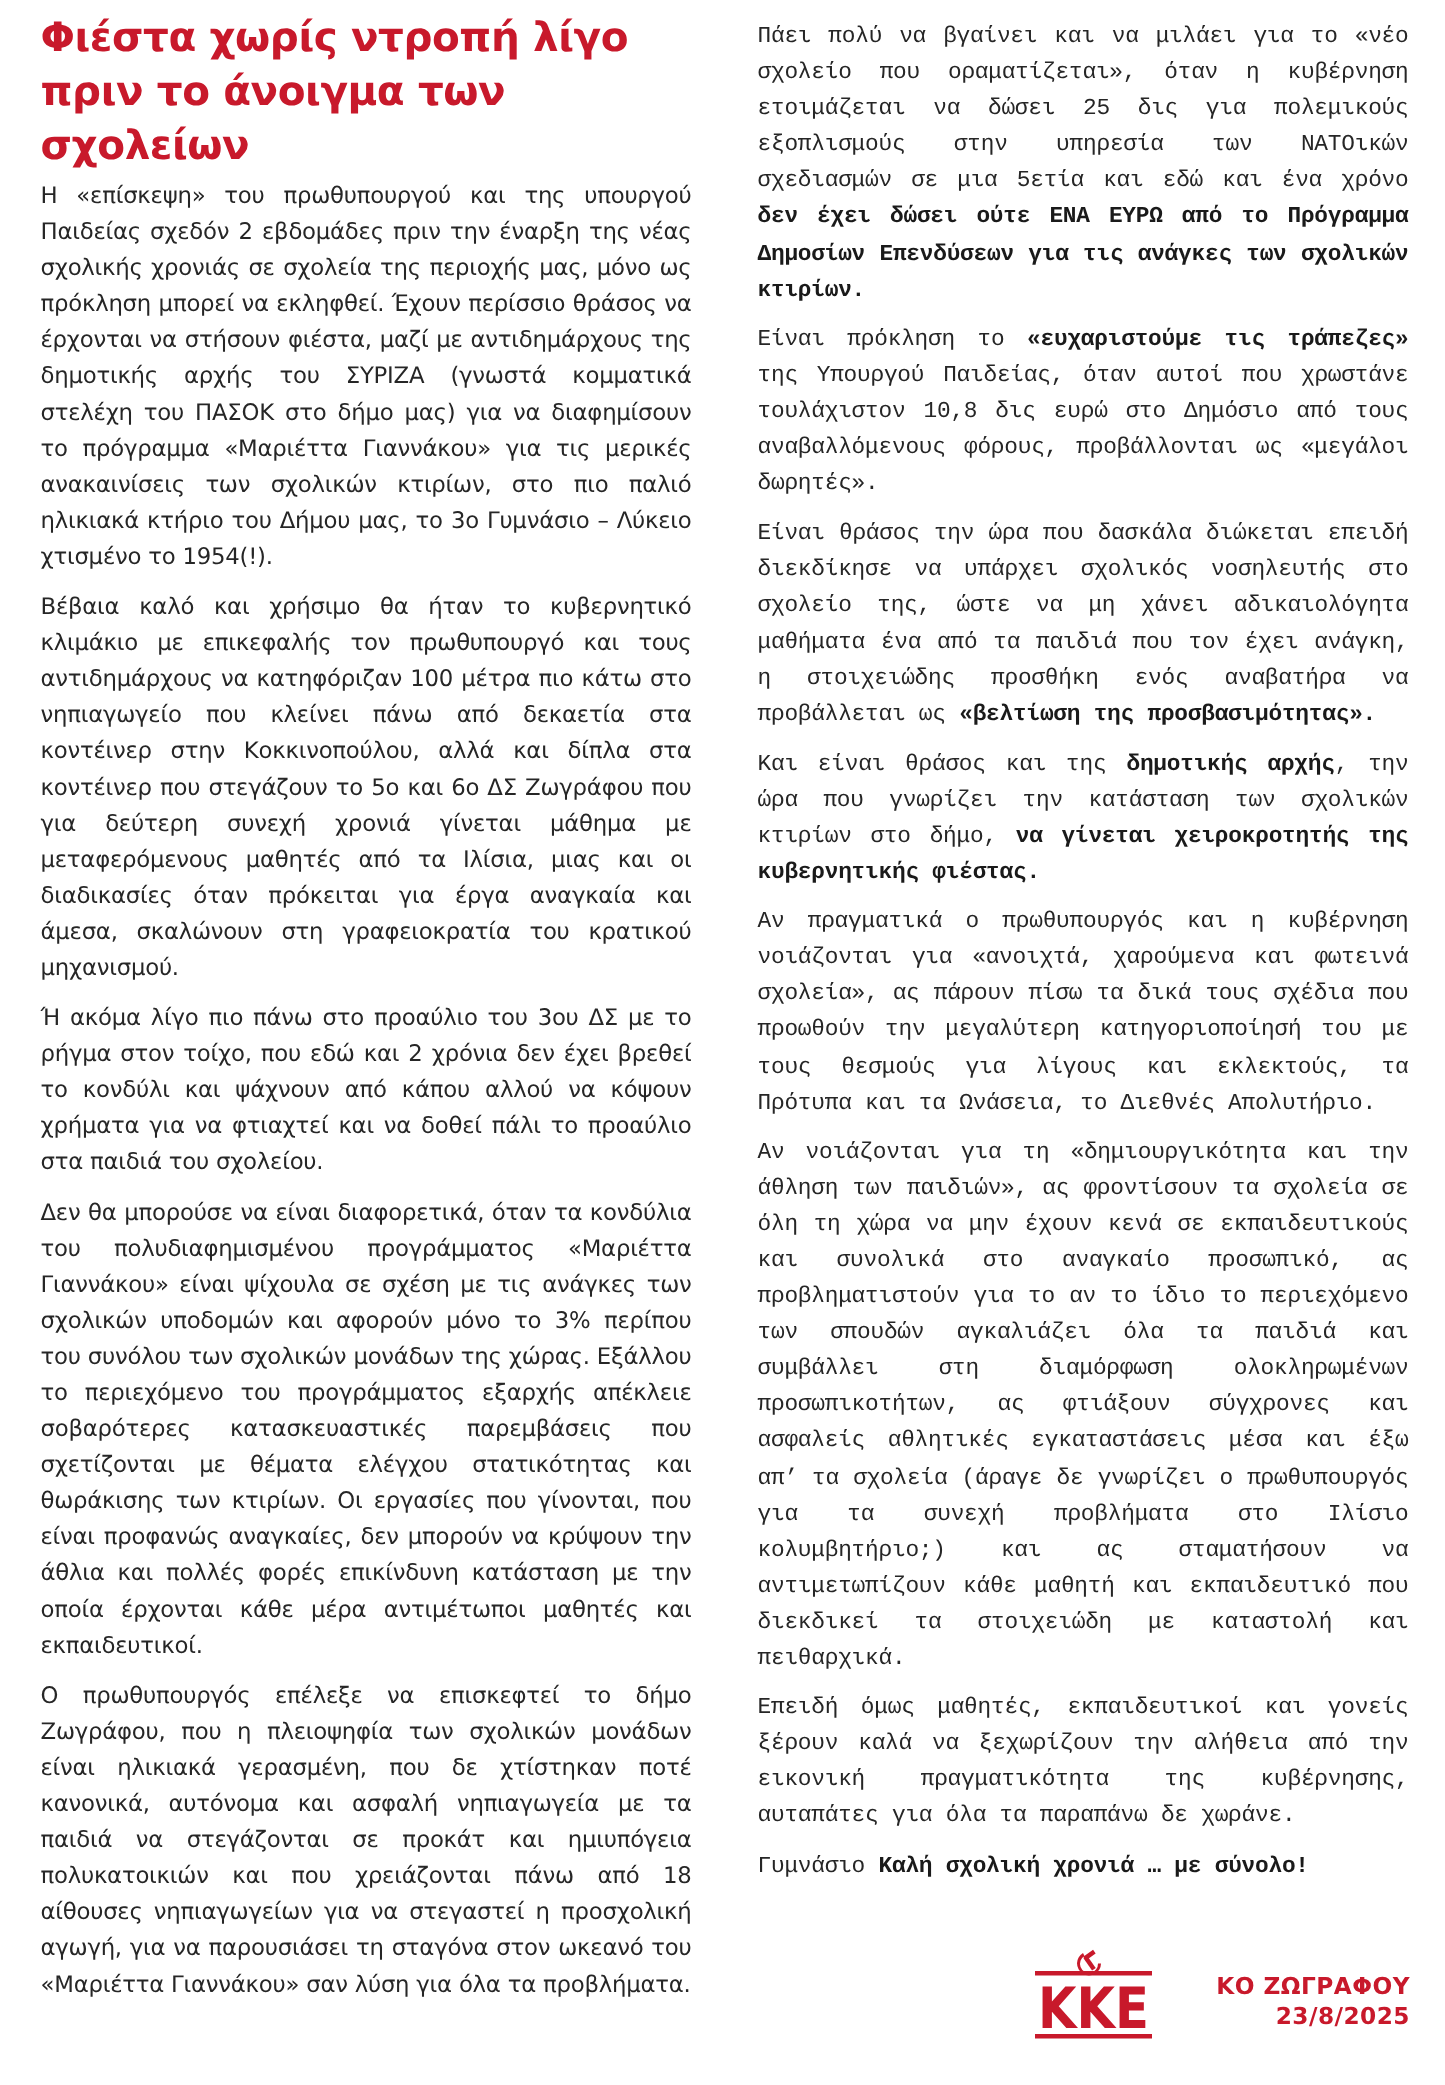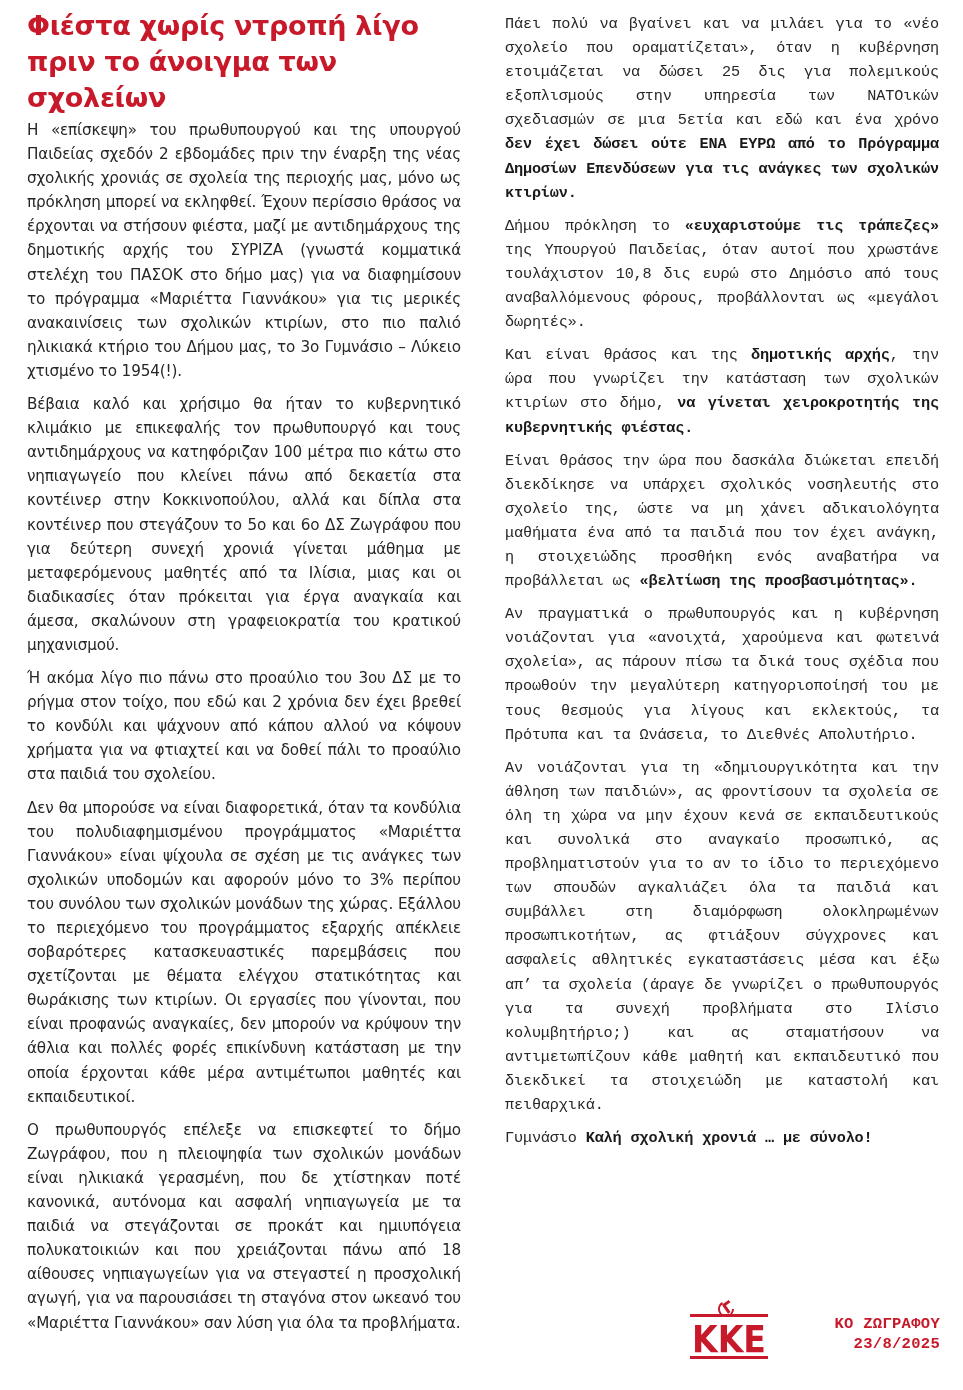--- a/index.html
+++ b/index.html
@@ -10,46 +10,47 @@
   .col-left { left: 27px; }
   .col-right { left: 505px; top: 12px; font-family: Liberation Mono, monospace; }
   .title { color: #c8192b; font-family: "DejaVu Sans", sans-serif; font-weight: bold;
            font-size: 27px; line-height: 36px; margin: 0 0 2px 0; letter-spacing: -0.3px; }
   .para { font-size: 15.2px; line-height: 24.1px; text-align: justify; margin: 0 0 9px 0;
           letter-spacing: -0.15px; hyphens: none; }
   .para b { font-weight: bold; color: #1a1a1a; }
   .footer { position: absolute; left: 688px; top: 1296px; width: 252px; height: 72px; }
   .logo { position: absolute; left: 0; top: 0; width: 82px; height: 70px; }
   .sig { position: absolute; right: 0; top: 18px; text-align: right; color: #c8192b;
-         font-weight: bold; font-size: 15.5px; line-height: 20px; letter-spacing: 0.3px; font-family: Liberation Mono, monospace; }
+         font-weight: bold; font-size: 15.5px; line-height: 20px; letter-spacing: 0.3px; }
 </style>
 </head>
 <body>
 
 <div class="page">
 
   <div class="col col-left">
     <h1 class="title">Φιέστα χωρίς ντροπή λίγο πριν το άνοιγμα των σχολείων</h1>
     <div>
         <p class="para"><span>Η «επίσκεψη» του πρωθυπουργού και της υπουργού Παιδείας σχεδόν 2 εβδομάδες πριν την έναρξη της νέας σχολικής χρονιάς σε σχολεία της περιοχής μας, μόνο ως πρόκληση μπορεί να εκληφθεί. Έχουν περίσσιο θράσος να έρχονται να στήσουν φιέστα, μαζί με αντιδημάρχους της δημοτικής αρχής του ΣΥΡΙΖΑ (γνωστά κομματικά στελέχη του ΠΑΣΟΚ στο δήμο μας) για να διαφημίσουν το πρόγραμμα «Μαριέττα Γιαννάκου» για τις μερικές ανακαινίσεις των σχολικών κτιρίων, στο πιο παλιό ηλικιακά κτήριο του Δήμου μας, το 3ο Γυμνάσιο – Λύκειο χτισμένο το 1954(!).</span></p>
         <p class="para"><span>Βέβαια καλό και χρήσιμο θα ήταν το κυβερνητικό κλιμάκιο με επικεφαλής τον πρωθυπουργό  και τους αντιδημάρχους να κατηφόριζαν 100 μέτρα πιο κάτω στο νηπιαγωγείο που κλείνει πάνω από δεκαετία στα κοντέινερ στην Κοκκινοπούλου, αλλά και δίπλα στα κοντέινερ που στεγάζουν το 5ο και 6ο ΔΣ Ζωγράφου που για δεύτερη συνεχή χρονιά γίνεται μάθημα με μεταφερόμενους μαθητές από τα Ιλίσια, μιας και οι διαδικασίες όταν πρόκειται για έργα αναγκαία και άμεσα, σκαλώνουν στη γραφειοκρατία του κρατικού μηχανισμού.</span></p>
         <p class="para"><span>Ή ακόμα λίγο πιο πάνω στο προαύλιο του 3ου ΔΣ με το ρήγμα στον τοίχο, που εδώ και 2 χρόνια δεν έχει βρεθεί το κονδύλι και ψάχνουν από κάπου αλλού να κόψουν χρήματα για να φτιαχτεί και να δοθεί πάλι το προαύλιο στα παιδιά του σχολείου.</span></p>
         <p class="para"><span>Δεν θα μπορούσε να είναι διαφορετικά, όταν τα κονδύλια του πολυδιαφημισμένου προγράμματος «Μαριέττα Γιαννάκου» είναι ψίχουλα σε σχέση με τις ανάγκες των σχολικών υποδομών και αφορούν μόνο το 3% περίπου του συνόλου των σχολικών μονάδων της χώρας. Εξάλλου το περιεχόμενο του προγράμματος εξαρχής απέκλειε σοβαρότερες κατασκευαστικές παρεμβάσεις που σχετίζονται με θέματα ελέγχου στατικότητας και θωράκισης των κτιρίων. Οι εργασίες που γίνονται, που είναι προφανώς αναγκαίες, δεν μπορούν να κρύψουν την άθλια και πολλές φορές επικίνδυνη κατάσταση με την οποία έρχονται κάθε μέρα αντιμέτωποι μαθητές και εκπαιδευτικοί.</span></p>
         <p class="para"><span>Ο πρωθυπουργός επέλεξε να επισκεφτεί το δήμο Ζωγράφου, που η πλειοψηφία των σχολικών μονάδων είναι ηλικιακά γερασμένη, που δε χτίστηκαν ποτέ κανονικά, αυτόνομα και ασφαλή νηπιαγωγεία με τα παιδιά να στεγάζονται σε προκάτ και ημιυπόγεια πολυκατοικιών και που χρειάζονται πάνω από 18 αίθουσες νηπιαγωγείων για να στεγαστεί η προσχολική αγωγή, για να παρουσιάσει τη σταγόνα στον ωκεανό του «Μαριέττα Γιαννάκου» σαν λύση για όλα τα προβλήματα.</span></p>
       </div>
   </div>
 
   <div class="col col-right">
     <div>
         <p class="para"><span>Πάει πολύ να βγαίνει και να μιλάει για το «νέο σχολείο που οραματίζεται», όταν η κυβέρνηση  ετοιμάζεται να δώσει 25 δις για πολεμικούς εξοπλισμούς στην υπηρεσία των ΝΑΤΟικών σχεδιασμών σε μια 5ετία και εδώ και ένα χρόνο </span><b>δεν έχει δώσει ούτε ΕΝΑ ΕΥΡΩ από το Πρόγραμμα Δημοσίων Επενδύσεων για τις ανάγκες των σχολικών κτιρίων.</b></p>
-        <p class="para"><span>Δήμου πρόκληση το </span><b>«ευχαριστούμε τις τράπεζες»</b><span> της Υπουργού Παιδείας, όταν αυτοί που χρωστάνε τουλάχιστον 10,8 δις ευρώ στο Δημόσιο από τους αναβαλλόμενους φόρους, προβάλλονται ως «μεγάλοι δωρητές».</span></p>
+        <p class="para"><span>Είναι πρόκληση το </span><b>«ευχαριστούμε τις τράπεζες»</b><span> της Υπουργού Παιδείας, όταν αυτοί που χρωστάνε τουλάχιστον 10,8 δις ευρώ στο Δημόσιο από τους αναβαλλόμενους φόρους, προβάλλονται ως «μεγάλοι δωρητές».</span></p>
+        <p class="para"><span>Είναι θράσος την ώρα που δασκάλα διώκεται επειδή διεκδίκησε να υπάρχει σχολικός νοσηλευτής στο σχολείο της, ώστε να μη χάνει αδικαιολόγητα μαθήματα ένα από τα παιδιά που τον έχει ανάγκη, η στοιχειώδης προσθήκη ενός αναβατήρα να προβάλλεται ως </span><b>«βελτίωση της προσβασιμότητας».</b></p>
         <p class="para"><span>Και είναι θράσος και της </span><b>δημοτικής αρχής</b><span>, την ώρα που γνωρίζει την κατάσταση των σχολικών κτιρίων στο δήμο, </span><b>να γίνεται χειροκροτητής της κυβερνητικής φιέστας.</b></p>
-        <p class="para"><span>Είναι θράσος την ώρα που δασκάλα διώκεται επειδή διεκδίκησε να υπάρχει σχολικός νοσηλευτής στο σχολείο της, ώστε να μη χάνει αδικαιολόγητα μαθήματα ένα από τα παιδιά που τον έχει ανάγκη, η στοιχειώδης προσθήκη ενός αναβατήρα να προβάλλεται ως </span><b>«βελτίωση της προσβασιμότητας».</b></p>
         <p class="para"><span>Αν πραγματικά ο πρωθυπουργός και η κυβέρνηση νοιάζονται για «ανοιχτά, χαρούμενα και φωτεινά σχολεία», ας πάρουν πίσω τα δικά τους σχέδια που προωθούν την μεγαλύτερη κατηγοριοποίησή του με τους θεσμούς για λίγους και εκλεκτούς, τα Πρότυπα και τα Ωνάσεια, το Διεθνές Απολυτήριο.</span></p>
         <p class="para"><span>Αν νοιάζονται για τη «δημιουργικότητα και την άθληση των παιδιών», ας φροντίσουν τα σχολεία σε όλη τη χώρα να μην έχουν κενά σε εκπαιδευτικούς και συνολικά στο αναγκαίο προσωπικό, ας προβληματιστούν για το αν το ίδιο το περιεχόμενο των σπουδών αγκαλιάζει όλα τα παιδιά και συμβάλλει στη διαμόρφωση ολοκληρωμένων προσωπικοτήτων, ας φτιάξουν σύγχρονες και ασφαλείς αθλητικές εγκαταστάσεις μέσα και έξω απ’ τα σχολεία (άραγε δε γνωρίζει ο πρωθυπουργός για τα συνεχή προβλήματα στο Ιλίσιο κολυμβητήριο;) και ας σταματήσουν να αντιμετωπίζουν κάθε μαθητή και εκπαιδευτικό που διεκδικεί τα στοιχειώδη με καταστολή και πειθαρχικά.</span></p>
+        <p class="para"><span>Επειδή όμως μαθητές, εκπαιδευτικοί και γονείς ξέρουν καλά να ξεχωρίζουν την αλήθεια από την εικονική πραγματικότητα της κυβέρνησης, αυταπάτες για όλα τα παραπάνω δε χωράνε.</span></p>
         <p class="para"><span>Γυμνάσιο </span><b>Καλή σχολική χρονιά … με σύνολο!</b></p>
       </div>
   </div>
 
   <div class="footer">
     <div class="logo">
       <svg width="82" height="70" viewBox="0 0 82 70">
         <g fill="#c8192b" stroke="none">
           <path d="M34 6 a8 8 0 1 0 12 7 l-2 0 a6 6 0 1 1 -9 -5 z"></path>
           <rect x="37" y="8" width="3" height="10" transform="rotate(-35 38 13)"></rect>

